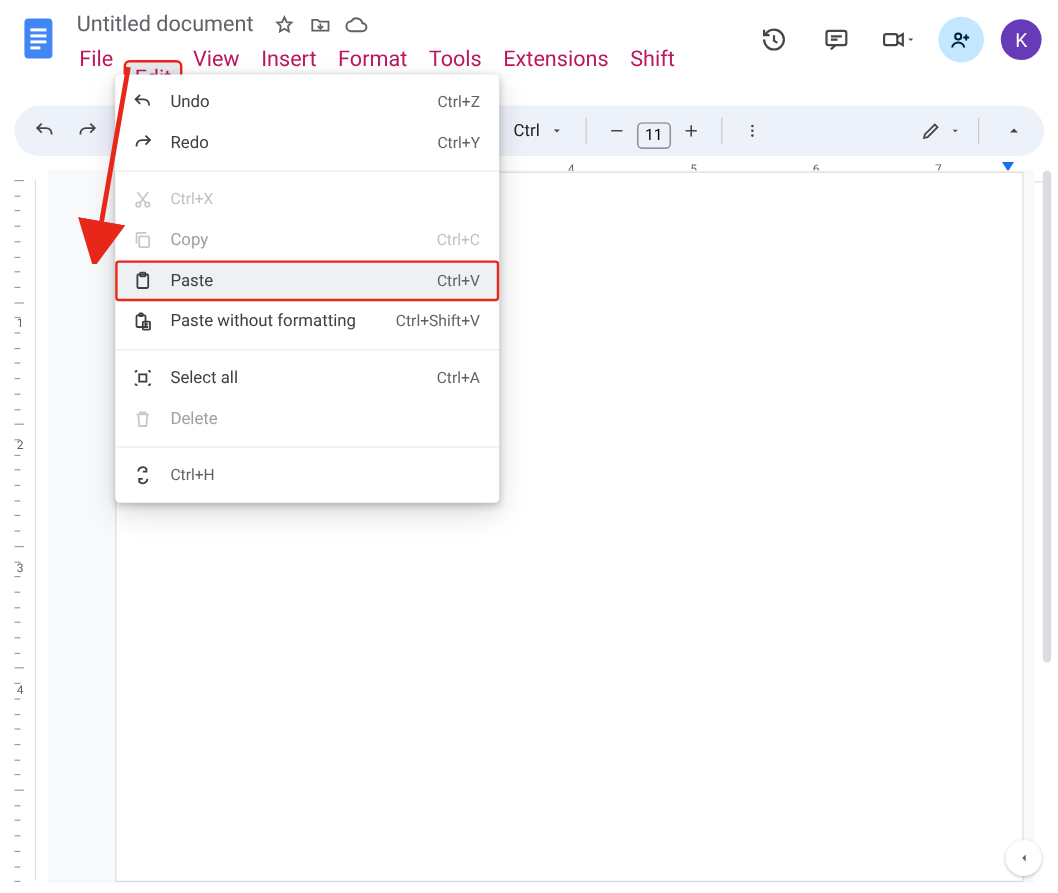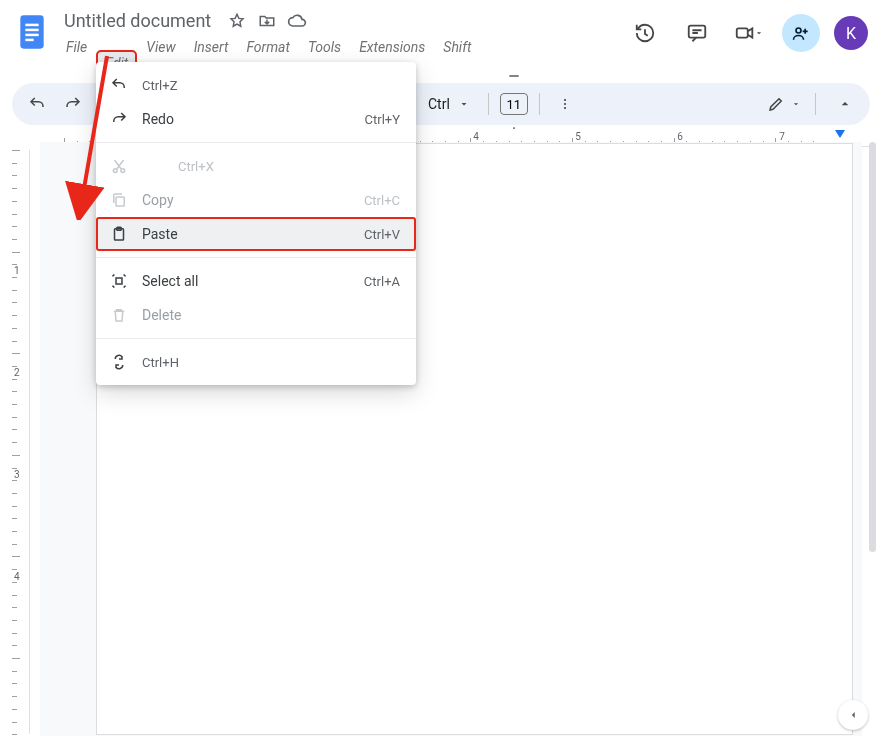--- a/index.html
+++ b/index.html
@@ -7,34 +7,34 @@
 
   
   .titlebar { display: flex; align-items: flex-start; padding: 8px 14px 0 14px; }
   .doc-icon { width: 36px; height: 48px; display: flex; align-items: center; justify-content: center; margin-right: 8px; }
   .doc-icon svg { width: 32px; height: 40px; }
   .title-col { flex: 1; }
   .title-row { display: flex; align-items: center; gap: 10px; }
   .doc-title { font-size: 18px; color: #5f6368; padding: 2px 6px; border-radius: 4px; }
   .title-icon { color: #5f6368; width: 20px; height: 20px; display:flex; align-items:center; justify-content:center; }
   .menubar { display: flex; gap: 2px; margin-top: 2px; }
-  .menu-item { font-size: 14px; color: #737373; padding: 4px 8px; border-radius: 4px; cursor: pointer; font-style: italic; }
+  .menu-item { font-size: 18px; color: #be185d; padding: 4px 8px; border-radius: 4px; cursor: pointer; }
   .menu-item.active { background: #e8eaed; }
   .menu-item.active-outline { outline: 2px solid #e8271a; outline-offset: -1px; margin-top: 16px; }
   .right-icons { display: flex; align-items: center; gap: 14px; padding-top: 6px; }
   .circ-btn { width: 38px; height: 38px; border-radius: 50%; display:flex; align-items:center; justify-content:center; color:#444746; }
   .share-btn { background:#c2e7ff; }
   .avatar { width: 34px; height: 34px; border-radius: 50%; background:#673ab7; color:#fff; display:flex; align-items:center; justify-content:center; font-size:16px; }
 
   
   .toolbar { margin: 8px 12px 0 12px; height: 42px; background:#edf2fa; border-radius: 24px; display:flex; align-items:center; padding: 0 10px; gap: 6px; position: relative; }
   .tool-btn { width: 30px; height: 30px; display:flex; align-items:center; justify-content:center; color:#444746; border-radius:4px; }
   .tool-sep { width:1px; height:22px; background:#c7c7c7; margin: 0 4px; }
   .font-name { font-size:14px; color:#202124; padding: 0 8px; display:flex; align-items:center; gap:8px;}
-  .font-size-box { display:flex; align-items:center; gap:2px;flex-direction:column; }
+  .font-size-box { display:flex; align-items:flex-end; gap:2px; }
   .font-size-box .val { width:28px; height:22px; border:1px solid #747775; border-radius:4px; display:flex; align-items:center; justify-content:center; font-size:13px; }
   .toolbar-right { margin-left:auto; display:flex; align-items:center; gap:10px; }
   .pen-btn { display:flex; align-items:center; gap:6px; color:#444746; }
   .collapse-btn { width:30px; height:30px; display:flex; align-items:center; justify-content:center; color:#444746; }
 
   
   .hruler { position:relative; height:18px; margin: 4px 12px 0 64px; background:#fff; border-bottom:1px solid #e0e0e0; overflow:hidden;}
   .hruler .tick { position:absolute; bottom:0; width:1px; height:5px; background:#9aa0a6;}
   .hruler .tick.big { height:8px; }
   .hruler .num { position:absolute; bottom:4px; font-size:10px; color:#5f6368; transform:translateX(-50%);}
@@ -52,21 +52,21 @@
 
   .outline-btn { position:absolute; left:38px; top:146px; width:30px; height:30px; display:flex; align-items:center; justify-content:center; color:#444746;}
 
   
   .dropdown { position:absolute; left:96px; top:62px; width:320px; background:#fff; border-radius:4px; box-shadow: 0 2px 6px rgba(0,0,0,.2), 0 8px 24px rgba(0,0,0,.15); padding:6px 0; z-index:50;}
   .dd-item { display:flex; align-items:center; height:34px; padding: 0 16px 0 14px; font-size:14px; color:#3c4043; gap:14px; cursor:pointer;}
   .dd-item.disabled { color:#9aa0a6; cursor:default;}
   .dd-item.hl { background:#eef0f2; outline:2.5px solid #e8271a; outline-offset:-2px; border-radius:3px;}
   .dd-item .lbl { flex:1;}
   .dd-item .sc { font-size:13px; color:#5f6368;}
-  .dd-item.disabled .sc { color:#bdc1c6;margin-left:36px;}
+  .dd-item.disabled .sc { color:#bdc1c6;}
   .dd-sep { height:1px; background:#e8eaed; margin:6px 0;}
   .dd-icon { width:18px; height:18px; display:flex; align-items:center; justify-content:center; flex-shrink:0;}
   .dd-icon svg { width:18px; height:18px; }
   .disabled .dd-icon { opacity:.55; }
 
   
   .annot-arrow { position:absolute; left:52px; top:50px; z-index:60; pointer-events:none;}
 
   
   .scroll-stub { position:absolute; right:6px; top:142px; width:7px; height:410px; background:#dadce0; border-radius:4px;}
@@ -355,20 +355,21 @@
     </svg>
   </div>
 
 <div class="dropdown" id="edit-dropdown">
     <div class="dd-item">
       <span class="dd-icon">
         <svg>
           <use href="#i-undo"></use>
         </svg>
       </span>
+      <span class="lbl">Undo</span>
       <span class="sc">Ctrl+Z</span>
     </div>
     <div class="dd-item">
       <span class="dd-icon">
         <svg>
           <use href="#i-redo"></use>
         </svg>
       </span>
       <span class="lbl">Redo</span>
       <span class="sc">Ctrl+Y</span>
@@ -392,20 +393,29 @@
       <span class="sc">Ctrl+C</span>
     </div>
     <div class="dd-item hl">
       <span class="dd-icon">
         <svg>
           <use href="#i-paste"></use>
         </svg>
       </span>
       <span class="lbl">Paste</span>
       <span class="sc">Ctrl+V</span>
+    </div>
+    <div class="dd-item">
+      <span class="dd-icon">
+        <svg>
+          <use href="#i-paste-plain"></use>
+        </svg>
+      </span>
+      <span class="lbl">Paste without formatting</span>
+      <span class="sc">Ctrl+Shift+V</span>
     </div>
     <div class="dd-sep"></div>
     <div class="dd-item">
       <span class="dd-icon">
         <svg>
           <use href="#i-select-all"></use>
         </svg>
       </span>
       <span class="lbl">Select all</span>
       <span class="sc">Ctrl+A</span>

